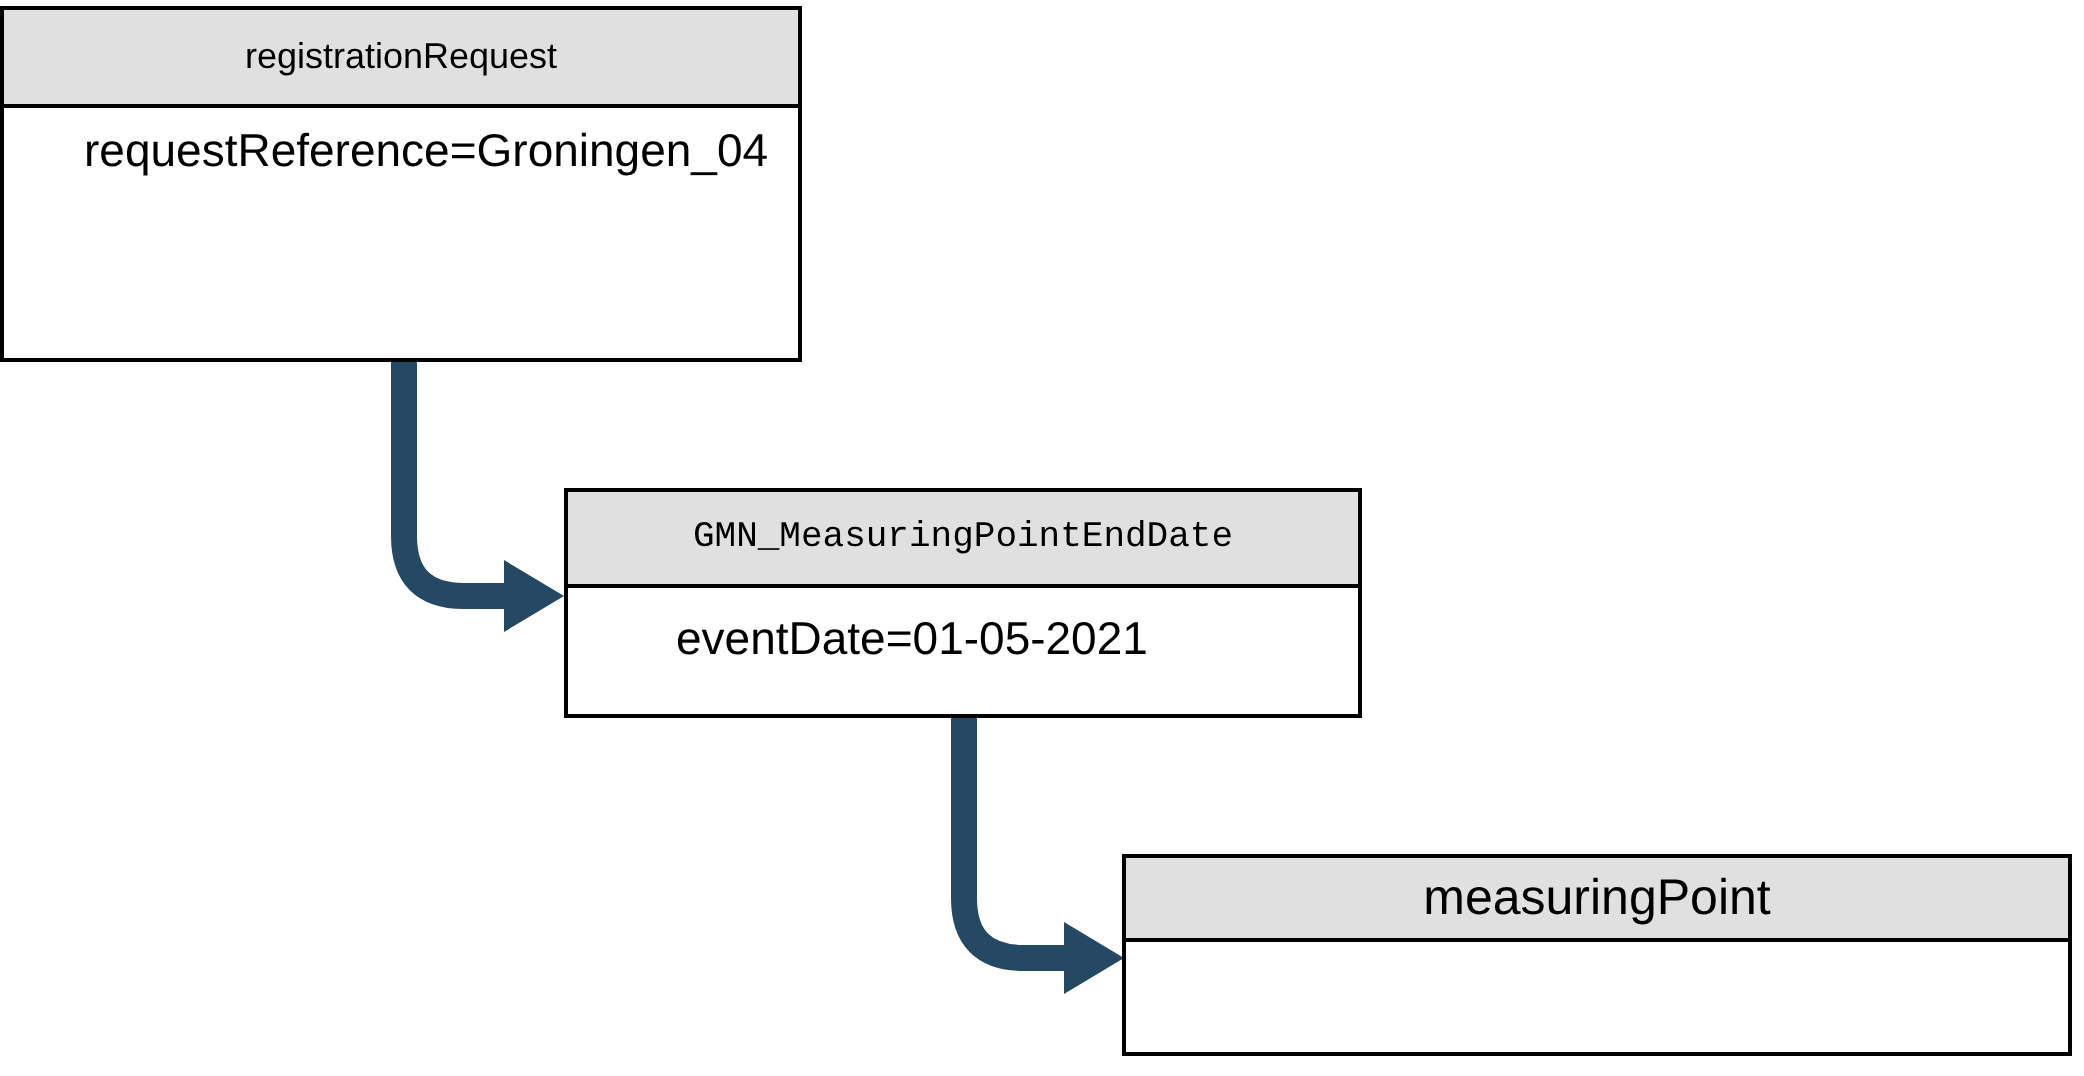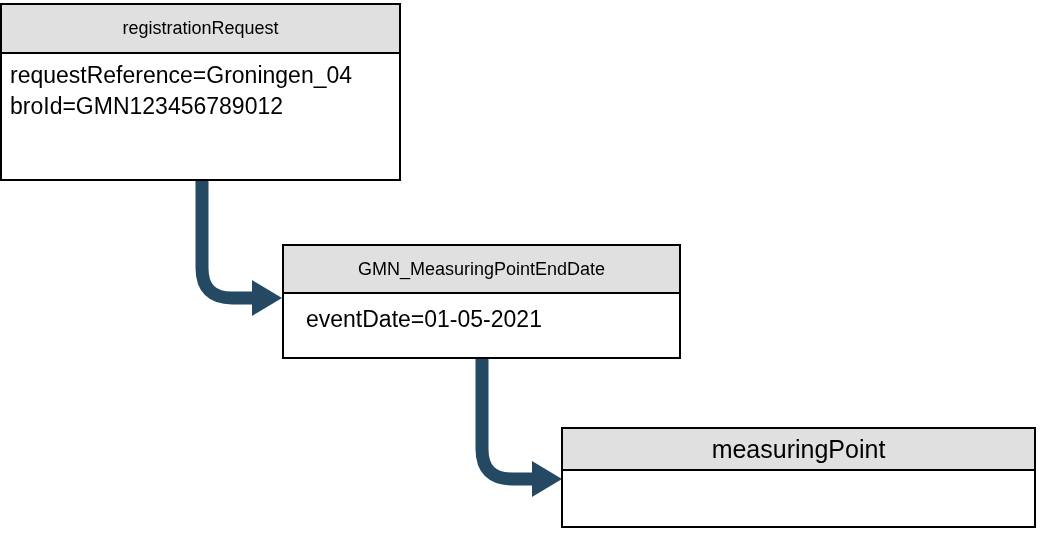--- a/index.html
+++ b/index.html
@@ -41,28 +41,29 @@
   }
   .node-body {
     box-sizing: border-box;
     overflow: hidden;
   }
   .attr-line {
     font-size: 23px;
     line-height: 31px;
     white-space: nowrap;
     overflow: hidden;
+    margin-left: 32px;
   }
   
   #node-registration-request { left: 0px; top: 3px; width: 401px; height: 178px; }
   #node-registration-request .node-header { height: 49px; }
   #node-registration-request .node-body { padding: 6px 0 0 8px; }
   
   #node-end-date { left: 282px; top: 244px; width: 399px; height: 115px; }
-  #node-end-date .node-header { height: 48px; }
+  #node-end-date .node-header { height: 48px; font-family: Liberation Mono, monospace; }
   #node-end-date .node-body { padding: 10px 0 0 22px; }
   
   #node-measuring-point { left: 561px; top: 427px; width: 475px; height: 101px; }
   #node-measuring-point .node-header { height: 42px; font-size: 25px; }
   #node-measuring-point .node-body { padding: 9px 0 0 12px; }
   #node-measuring-point .attr-line { font-size: 24px; }
 </style>
 </head>
 <body>
 
@@ -74,21 +75,20 @@
   <g>
     <path d="M 482 357 L 482 449 Q 482 479 512 479 L 534 479" fill="none" stroke="#254963" stroke-width="13"></path>
     <polygon points="532,461 532,497 562,479" fill="#254963"></polygon>
   </g>
 </svg>
 
 <div class="node" id="node-registration-request">
   <div class="node-header">registrationRequest</div>
   <div class="node-body">
     <div class="attr-line">requestReference=Groningen_04</div>
-    <div class="attr-line">broId=GMN123456789012</div>
   </div>
 </div>
 
 <div class="node" id="node-end-date">
   <div class="node-header">GMN_MeasuringPointEndDate</div>
   <div class="node-body">
     <div class="attr-line">eventDate=01-05-2021</div>
   </div>
 </div>
 

